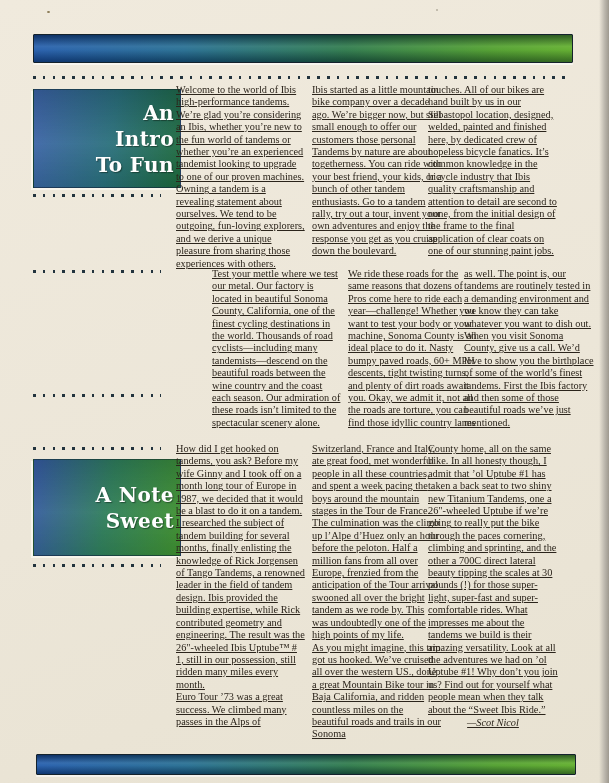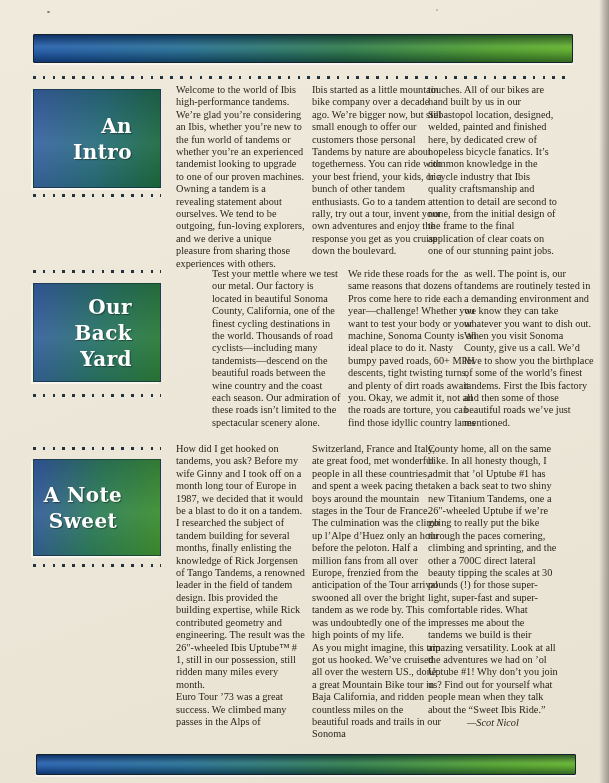--- a/index.html
+++ b/index.html
@@ -21,42 +21,42 @@
   .bottom-bar { left:36px; top:754px; width:538px; height:19px; }
   
   .dots {
     position:absolute; height:3px;
     background-image:repeating-linear-gradient(to right, #22333d 0, #22333d 2.6px, transparent 2.6px, transparent 9.8px);
   }
   .dots-full  { left:33px; top:76px; width:537px; }
   .dots-short { left:33px; width:128px; }
   
   .hbox {
-    position:absolute; left:33px; width:128px; height:99px;
-    box-sizing:border-box; padding-right:28px;
+    position:absolute; left:33px; width:148px; height:99px;
+    box-sizing:border-box; padding-right:6px;
     display:flex; flex-direction:column; justify-content:center; align-items:flex-end;
     color:#ffffff; font-family:"DejaVu Serif", serif; font-weight:bold;
     font-size:20px; line-height:26px; letter-spacing:.4px;
     text-shadow:1px 1px 1px rgba(15,35,25,.55);
     border:1px solid rgba(15,35,50,.55);
     box-shadow:-2px 2px 0 rgba(252,250,242,.75);
   }
   .hbox-0 { top:89px;  background:linear-gradient(to bottom, rgba(5,25,35,.20), rgba(255,255,255,.05) 55%, rgba(5,25,35,.12)),
                         linear-gradient(100deg, #3e64ab 0%, #2a707c 52%, #1d6b3b 100%); }
   .hbox-1 { top:283px; background:linear-gradient(to bottom, rgba(5,25,35,.18), rgba(255,255,255,.05) 55%, rgba(5,25,35,.12)),
                         linear-gradient(100deg, #3a5fa8 0%, #2a7569 50%, #2b7d33 100%); }
   .hbox-2 { top:459px; height:97px;
                         background:linear-gradient(to bottom, rgba(5,25,35,.16), rgba(255,255,255,.05) 55%, rgba(5,25,35,.10)),
-                        linear-gradient(100deg, #3659a4 0%, #2f7e5a 50%, #3f912c 100%);align-items:center; }
+                        linear-gradient(100deg, #3659a4 0%, #2f7e5a 50%, #3f912c 100%); }
   
   .col {
     position:absolute; width:130px;
     color:#2b241b; font-size:10.3px; line-height:12.4px; text-align:left;
   }
-  .col p { margin:0; }
+  .col p { margin:0;text-decoration:underline; }
   .col p.sig { text-align:center; font-style:italic; margin-top:1px; }
   .c0 { left:176px; } .c1 { left:312px; } .c2 { left:428px; }
   .r0 { top:84px; } .r1 { top:268px;margin-left:36px; } .r2 { top:443px; }
   
   .page-edge {
     position:absolute; right:0; top:0; width:10px; height:783px;
     background:linear-gradient(to right, rgba(120,115,105,0) 0%, #bdb8ae 55%, #9e998f 100%);
   }
   .speck { position:absolute; background:#8a7a55; border-radius:50%; }
   .speck-1 { left:47px;  top:11px; width:3px; height:2px; }
@@ -68,29 +68,25 @@
 <div class="page">
 
   <div class="bar top-bar"></div>
   <div class="speck speck-1"></div>
   <div class="speck speck-2"></div>
   <div class="dots dots-full"></div>
 
   <div class="hbox hbox-0">
     <span>An</span>
     <span>Intro</span>
+    <span>To Fun</span>
   </div>
   <div class="dots dots-short" style="top:194px"></div>
 
   <div class="dots dots-short" style="top:270px"></div>
-  <div class="hbox hbox-1">
-    <span>Our</span>
-    <span>Back</span>
-    <span>Yard</span>
-  </div>
   <div class="dots dots-short" style="top:394px"></div>
 
   <div class="dots dots-short" style="top:447px"></div>
   <div class="hbox hbox-2">
     <span>A Note</span>
     <span>Sweet</span>
   </div>
   <div class="dots dots-short" style="top:564px"></div>
 
   <div class="col c0 r0">

